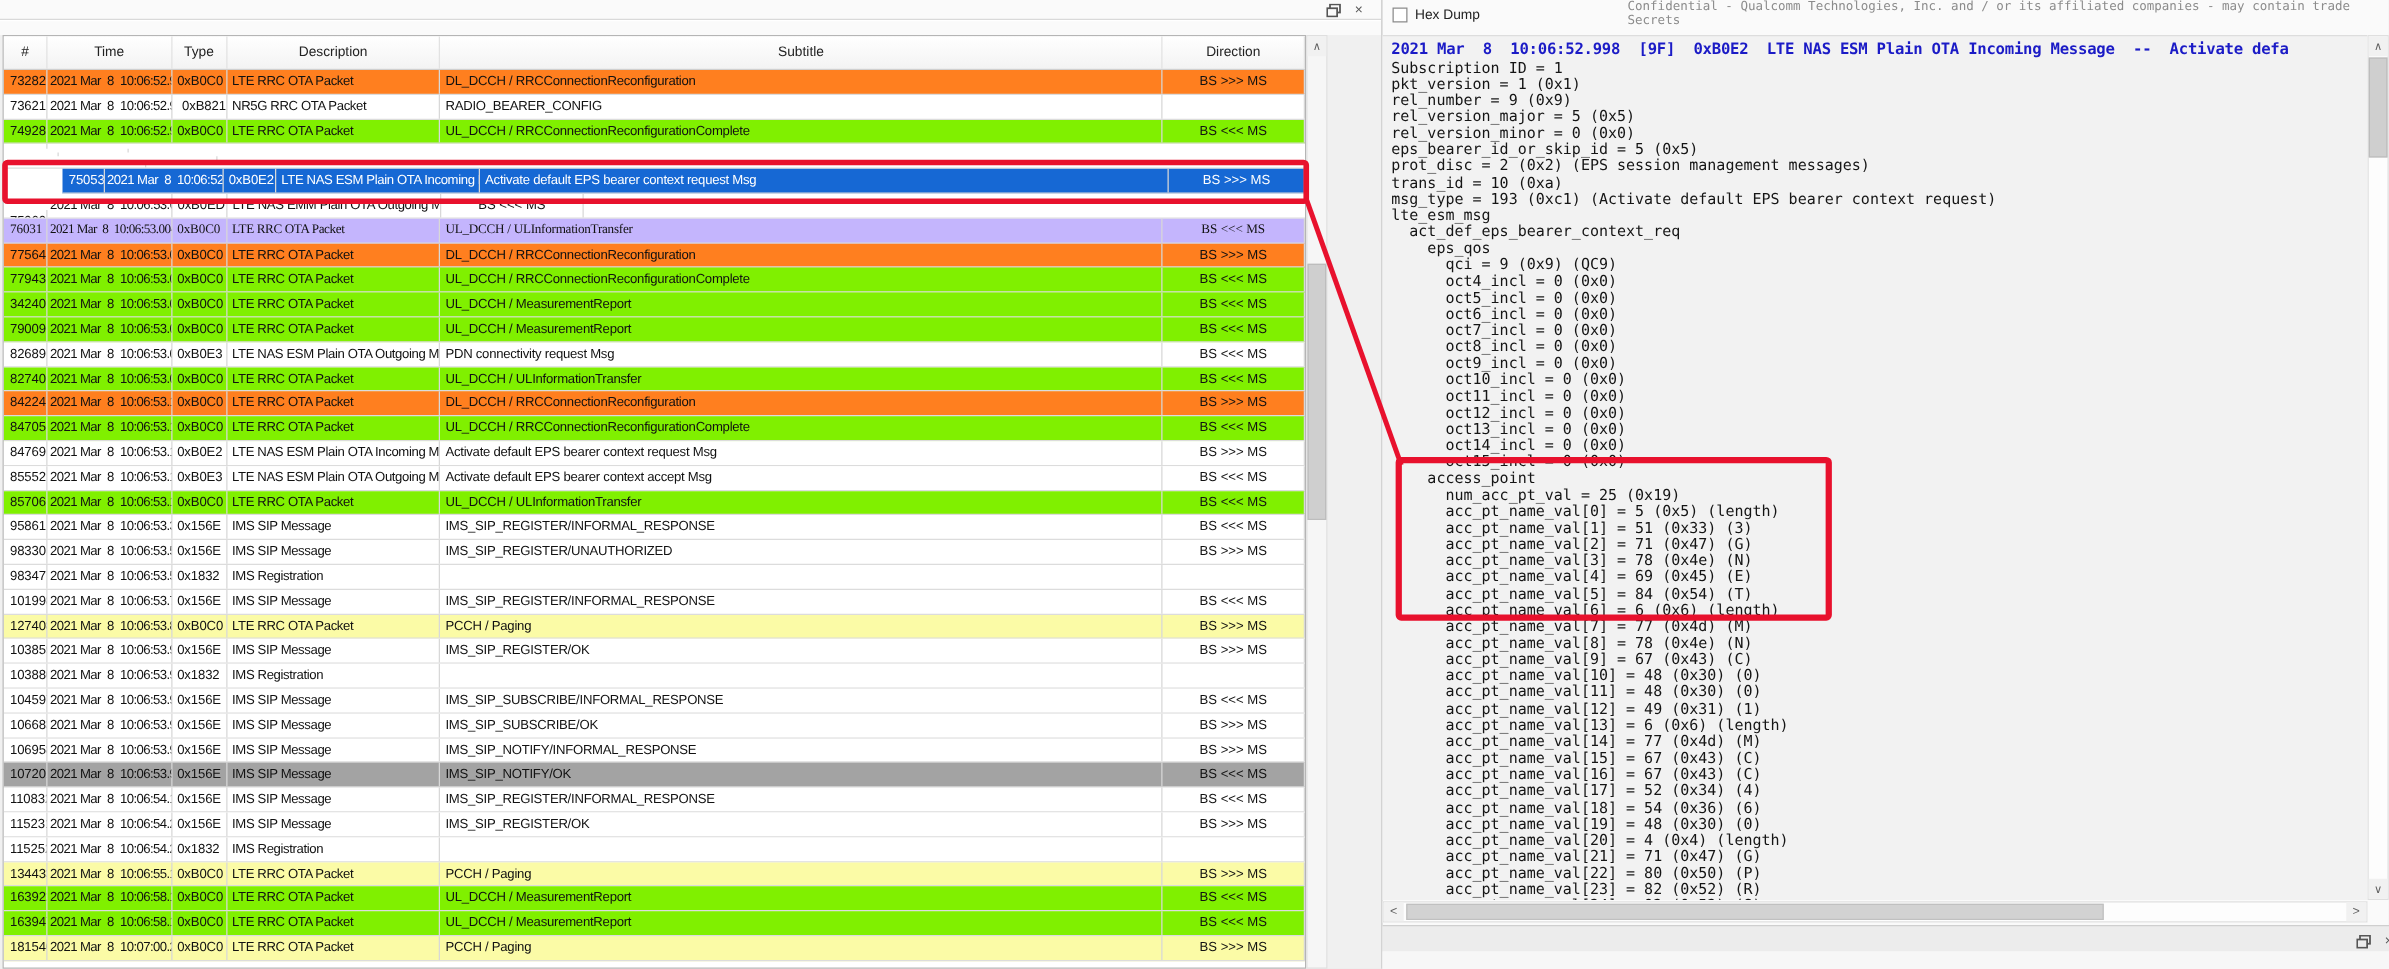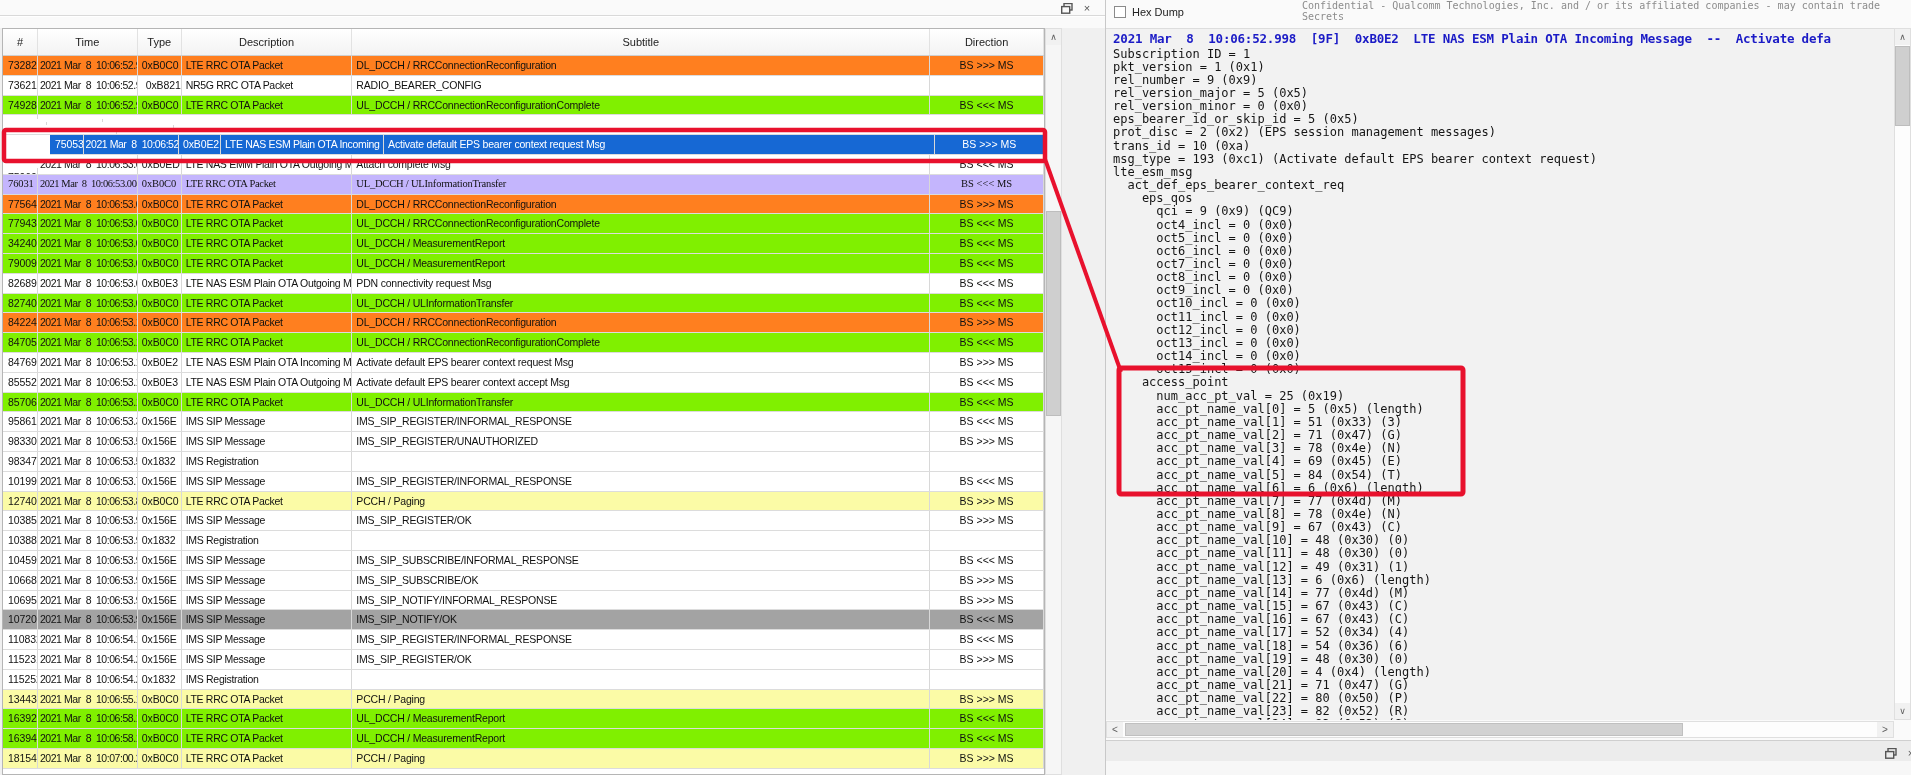--- a/index.html
+++ b/index.html
@@ -135,21 +135,20 @@
           <div class="cell c2" style="width: 44px;">0xB0E2</div>
           <div class="cell c3" style="width: 171px;">LTE NAS ESM Plain OTA Incoming Message</div>
           <div class="cell c4" style="width: 579px;">Activate default EPS bearer context request Msg</div>
           <div class="cell c5" style="width: 114px;">BS &gt;&gt;&gt; MS</div>
         </div>
         <div class="row" style="background: rgb(255, 255, 255);">
           <div class="cell c0" style="width: 35px; margin-top: 13px;">75960</div>
           <div class="cell c1" style="width: 100px;">2021 Mar  8  10:06:53.004</div>
           <div class="cell c2" style="width: 44px;">0xB0ED</div>
           <div class="cell c3" style="width: 171px;">LTE NAS EMM Plain OTA Outgoing Message</div>
-          <div class="cell c4" style="width: 579px;">Attach complete Msg</div>
           <div class="cell c5" style="width: 114px;">BS &lt;&lt;&lt; MS</div>
         </div>
         <div class="row" style="background: #c4b5fd; font-family: Liberation Serif, serif;">
           <div class="cell c0" style="width: 35px;">76031</div>
           <div class="cell c1" style="width: 100px;">2021 Mar  8  10:06:53.004</div>
           <div class="cell c2" style="width: 44px;">0xB0C0</div>
           <div class="cell c3" style="width: 171px;">LTE RRC OTA Packet</div>
           <div class="cell c4" style="width: 579px;">UL_DCCH / ULInformationTransfer</div>
           <div class="cell c5" style="width: 114px;">BS &lt;&lt;&lt; MS</div>
         </div>

